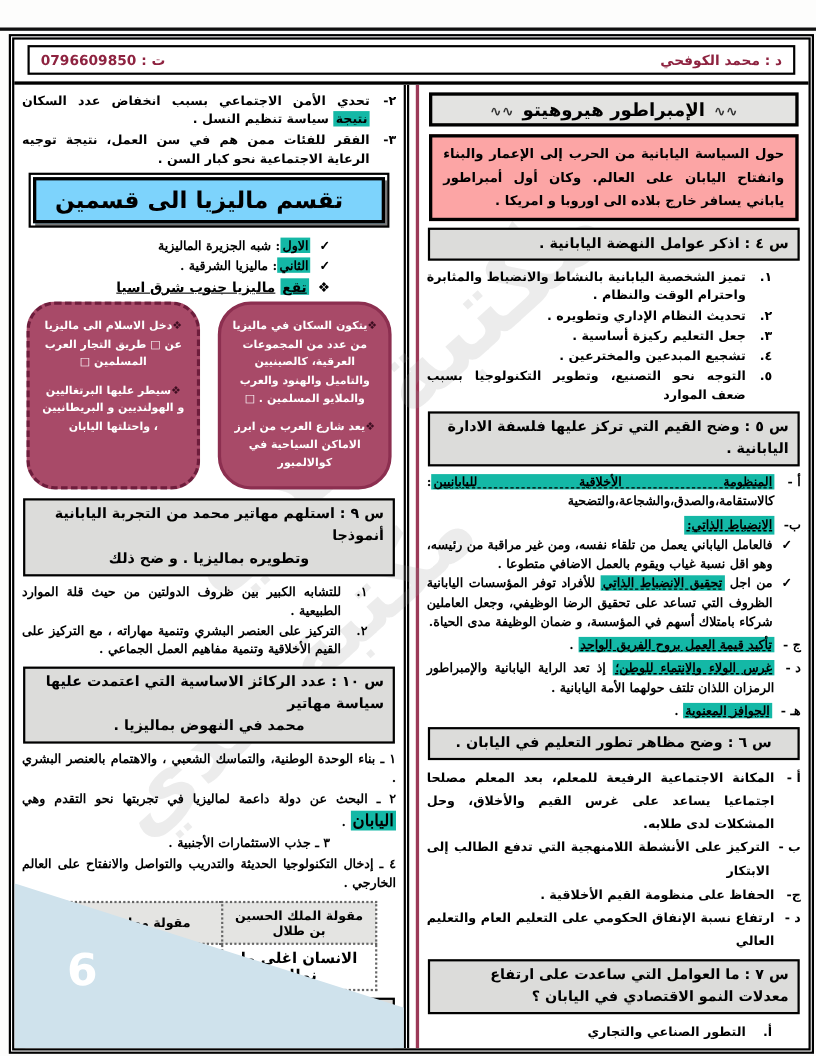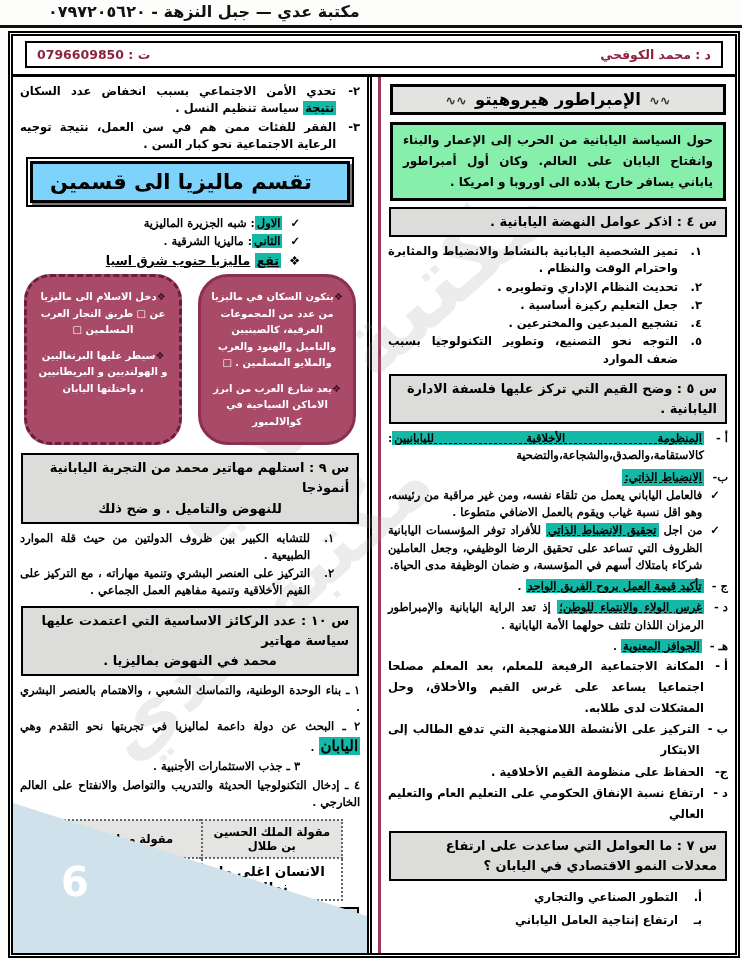--- a/index.html
+++ b/index.html
@@ -13,21 +13,21 @@
   .hdr-row{border-bottom:3px solid #000;padding:5px 12px 6px;}
   .hdr-box{border:2px solid #000;display:flex;align-items:center;justify-content:space-between;padding:4px 10px;color:#8e2340;font-size:12.5px;}
   .hdr-box .t{font-size:12.5px;}
   
   .columns{flex:1;display:flex;overflow:hidden;}
   .col{width:352px;padding:5px 7px 4px;overflow:hidden;position:relative;z-index:1;}
   .divider{width:6px;border-left:5px double #000;border-right:3px solid #9c3a58;}
   
   .titlebox{background:#e3e3e1;border:3px solid #000;text-align:center;font-size:16.5px;padding:3px 4px;margin:2px 2px 7px;}
   .flour{font-size:13px;color:#333;padding:0 8px;}
-  .graybox{background:#86efac;border:3px solid #000;font-size:12px;line-height:1.75;padding:5px 10px;margin:0 2px 2px;text-align:justify;}
+  .graybox{background:#fca5a5;border:3px solid #000;font-size:12px;line-height:1.75;padding:5px 10px;margin:0 2px 2px;text-align:justify;}
   .qbox{background:#dcdcda;border:2px solid #000;font-size:13px;padding:3px 8px;margin:6px 1px 6px;line-height:1.55;}
   .qbox.center{text-align:center;}
   .bigbox{border:3px solid #000;outline:2px solid #000;outline-offset:2px;background:#7dd3fc;text-align:left;font-size:21px;padding:6px 17px;margin:8px 10px 12px;box-shadow:2px 3px 0 #777;}
   
   .item{display:flex;gap:8px;font-size:11.5px;line-height:1.5;margin:1px 0;text-align:justify;}
   .item .num{flex:0 0 auto;min-width:16px;}
   .ind1{padding-right:26px;}
   .ind2{padding-right:8px;}
   .serif{font-family:"DejaVu Serif","Liberation Serif",serif;font-size:11.5px;}
   .hl{background:#14b8a6;padding:0 2px;}
@@ -54,21 +54,20 @@
   .wm2{top:560px;left:60px;font-size:80px;}
   .tri{position:absolute;z-index:0;left:0;bottom:0;width:470px;height:150px;background:#cfe2ec;clip-path:polygon(0 0,100% 100%,0 100%);}
   .pgnum{position:absolute;z-index:2;left:48px;bottom:48px;color:#fff;font-size:40px;font-weight:bold;}
   .mt4{margin-top:4px;}
 </style>
 </head>
 <body>
 
 <div class="page">
 
-  <div class="topline">مكتبة عدي — جبل النزهة - ٠٧٩٧٢٠٥٦٢٠</div>
   <div class="toprule"></div>
 
   <div class="frame">
 
     <div class="hdr-row">
       <div class="hdr-box">
         <span class="t">د : محمد الكوفحي</span>
         <span class="t">ت : 0796609850</span>
       </div>
     </div>
@@ -132,20 +131,21 @@
           <div class="item serif mt4">
               <span class="num">د -</span>
               <span><span class="hl udot">غرس الولاء والانتماء للوطن؛</span> <span>إذ تعد الراية اليابانية والإمبراطور الرمزان اللذان تلتف حولهما الأمة اليابانية .</span></span>
             </div>
           <div class="item serif mt4">
               <span class="num">هـ -</span>
               <span><span class="hl udot">الجوافز المعنوية</span> <span>.</span></span>
             </div>
         </div>
 
+        <div class="qbox center">س ٦ : وضح مظاهر تطور التعليم في اليابان .</div>
         <div>
           <div class="item" style="line-height:1.8">
               <span class="num">أ -</span>
               <span>المكانة الاجتماعية الرفيعة للمعلم، بعد المعلم مصلحا اجتماعيا يساعد على غرس القيم والأخلاق، وحل المشكلات لدى طلابه.</span>
             </div>
           <div class="item" style="line-height:1.8">
               <span class="num">ب -</span>
               <span>التركيز على الأنشطة اللامنهجية التي تدفع الطالب إلى الابتكار</span>
             </div>
           <div class="item" style="line-height:1.8">
@@ -214,21 +214,21 @@
             <div class="b2"><span class="dia">❖</span><span>يعد شارع العرب من ابرز الاماكن السياحية في كوالالمبور</span></div>
           </div>
           <div class="pinkbox dashed">
             <div><span class="dia">❖</span><span>دخل الاسلام الى ماليزيا عن □ طريق التجار العرب المسلمين □</span></div>
             <div class="b2"><span class="dia">❖</span><span>سيطر عليها البرتغاليين و الهولنديين و البريطانيين ، واحتلتها اليابان</span></div>
           </div>
         </div>
 
         <div class="qbox">
           <div>س ٩ :  استلهم مهاتير محمد من التجربة اليابانية أنموذجا</div>
-          <div style="text-align:center">للنهوض  والتاميل . و ضح ذلك</div>
+          <div style="text-align:center">وتطويره  بماليزيا . و ضح ذلك</div>
         </div>
         <div class="ind1 serif">
           <div class="item serif">
               <span class="num">١.</span>
               <span>للتشابه الكبير بين ظروف الدولتين من حيث قلة الموارد الطبيعية .</span>
             </div>
           <div class="item serif">
               <span class="num">٢.</span>
               <span>التركيز على العنصر البشري وتنمية مهاراته ، مع التركيز على القيم الأخلاقية وتنمية مفاهيم العمل الجماعي .</span>
             </div>

